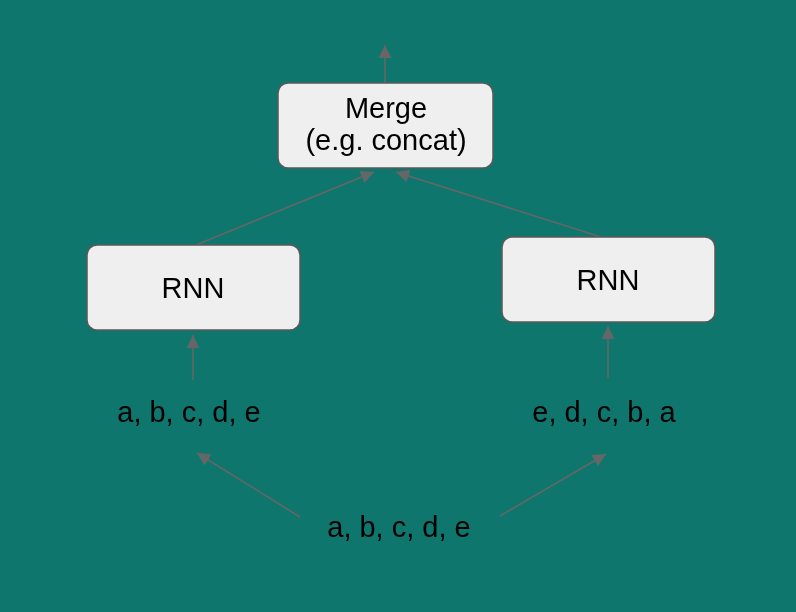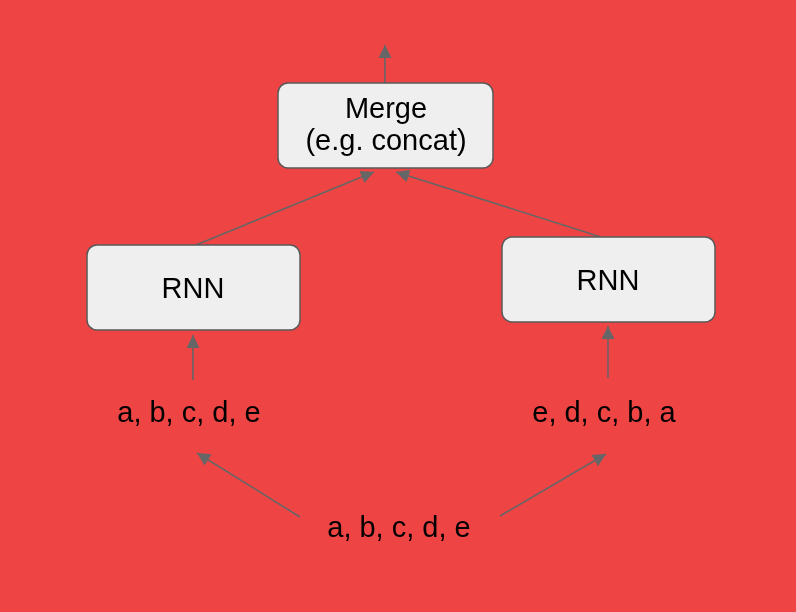--- a/index.html
+++ b/index.html
@@ -4,21 +4,21 @@
 <style>
   html, body {
     margin: 0;
     padding: 0;
     background: #ffffff;
   }
   .page {
     position: relative;
     width: 796px;
     height: 612px;
-    background: #ef4444;
+    background: #0f766e;
     overflow: hidden;
     font-family: "Liberation Sans", sans-serif;
   }
   svg text {
     font-family: "Liberation Sans", sans-serif;
     font-size: 29px;
     fill: #000000;
   }
   .node-box {
     fill: #efefef;

